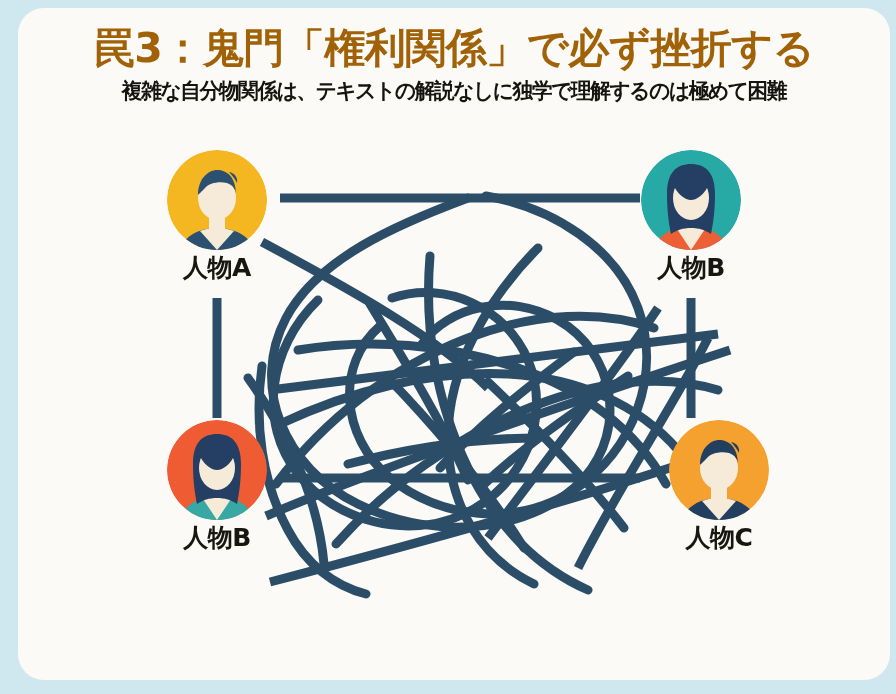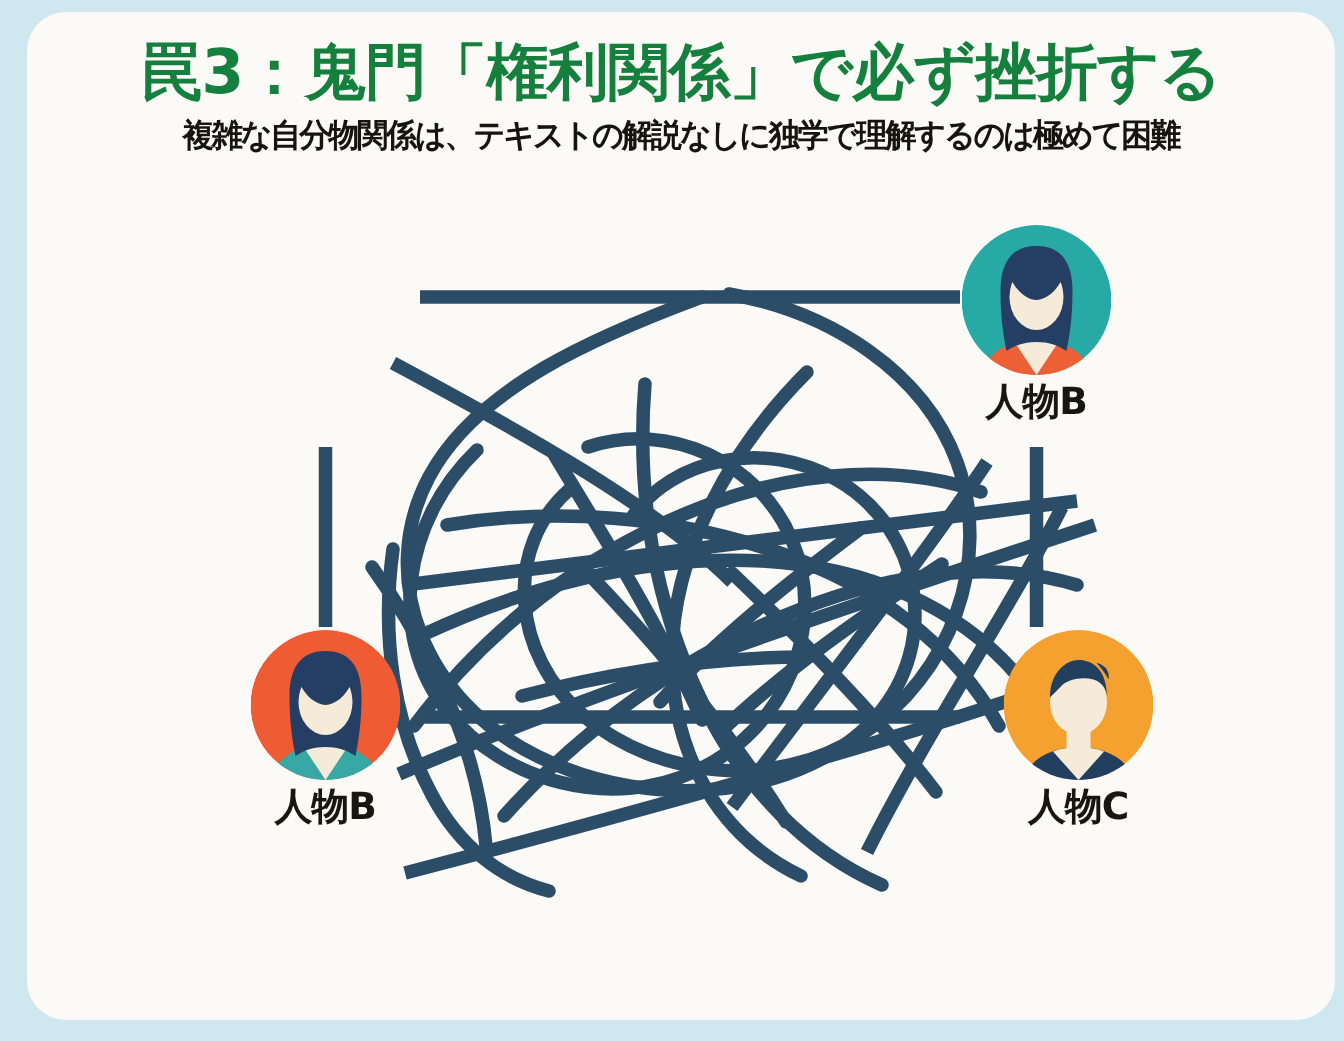--- a/index.html
+++ b/index.html
@@ -42,21 +42,21 @@
     width: 872px;
     text-align: center;
   }
 
   #title {
     font-family: "DejaVu Sans", "Liberation Sans", sans-serif;
     font-weight: bold;
     font-size: 41px;
     line-height: 52px;
     letter-spacing: -0.5px;
-    color: #15803d;
+    color: #a16207;
     white-space: nowrap;
   }
 
   #subtitle {
     margin-top: 2px;
     font-family: "DejaVu Sans", "Liberation Sans", sans-serif;
     font-weight: bold;
     font-size: 21.5px;
     line-height: 30px;
     letter-spacing: -1.4px;
@@ -199,20 +199,35 @@
 
           <path d="M 556 214 C 508 250 460 288 422 330"></path>
 
           <path d="M 610 238 C 558 272 506 308 462 350"></path>
 
           <path d="M 330 326 C 392 310 456 300 520 300"></path>
 
         </g>
       </svg>
 
+      <div class="node" id="node-a">
+        <div class="node-avatar">
+          <svg viewBox="0 0 100 100">
+            <circle cx="50" cy="50" r="50" fill="#f5b721"></circle>
+            <path d="M50 78 C30 78 16 88 13 100 L87 100 C84 88 70 78 50 78 Z" fill="#2b5070"></path>
+            <path d="M50 78 C44 78 38 79 33 81 L50 100 L67 81 C62 79 56 78 50 78 Z" fill="#f6ead9"></path>
+            <path d="M42 62 h16 v18 h-16 z" fill="#f6ead9"></path>
+            <ellipse cx="50" cy="48" rx="19" ry="22" fill="#f6ead9"></ellipse>
+            <path d="M31 45 C31 28 42 20 50 20 C60 20 69 27 69 45 C69 40 66 35 60 33
+                     C52 31 42 33 38 38 C34 42 32 44 31 45 Z" fill="#2b5070"></path>
+            <path d="M62 22 C68 23 71 28 70 33 C68 29 65 25 62 22 Z" fill="#2b5070"></path>
+          </svg>
+        </div>
+        <div class="node-label">人物A</div>
+      </div>
 
       <div class="node" id="node-b1">
         <div class="node-avatar">
           <svg viewBox="0 0 100 100">
             <circle cx="50" cy="50" r="50" fill="#27a9a5"></circle>
             <path d="M50 76 C30 76 16 87 13 100 L87 100 C84 87 70 76 50 76 Z" fill="#ed6036"></path>
             <path d="M50 76 C45 76 40 77 36 79 L50 100 L64 79 C60 77 55 76 50 76 Z" fill="#f6ead9"></path>
             <path d="M42 60 h16 v17 h-16 z" fill="#f6ead9"></path>
             <path d="M26 44 C26 22 36 14 50 14 C64 14 74 22 74 44
                      C74 62 72 74 70 84 C64 80 58 78 50 78

